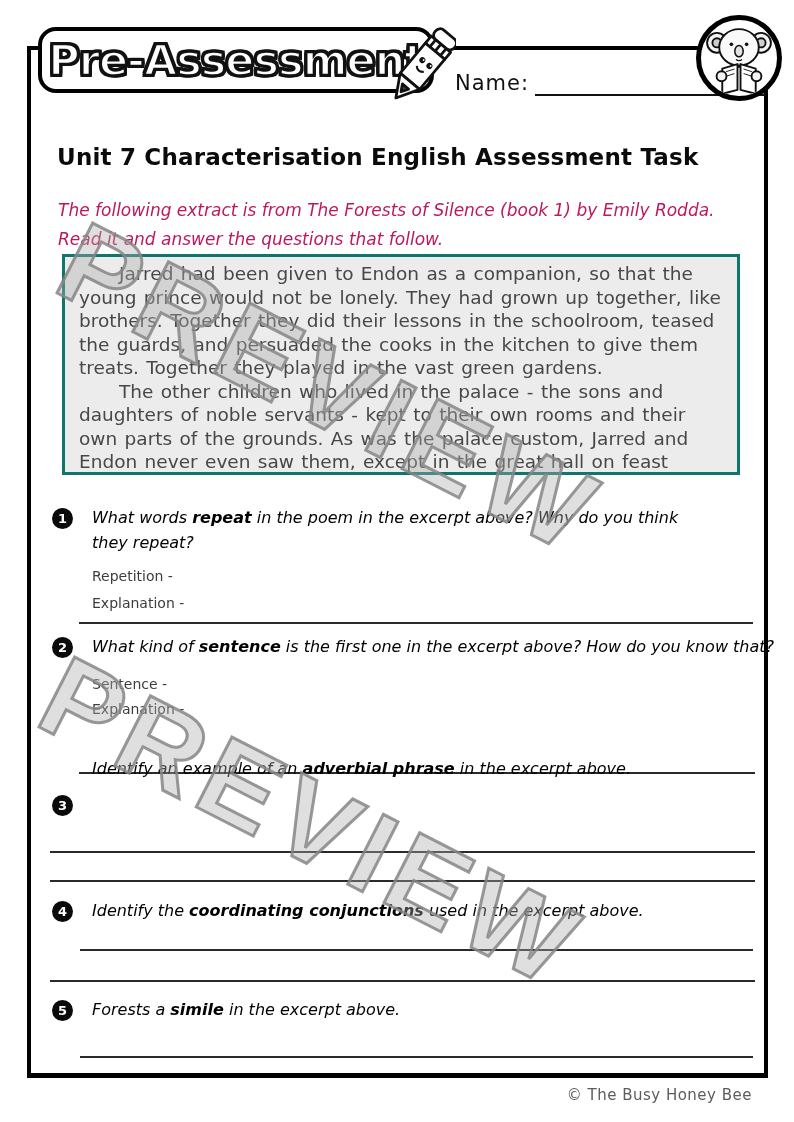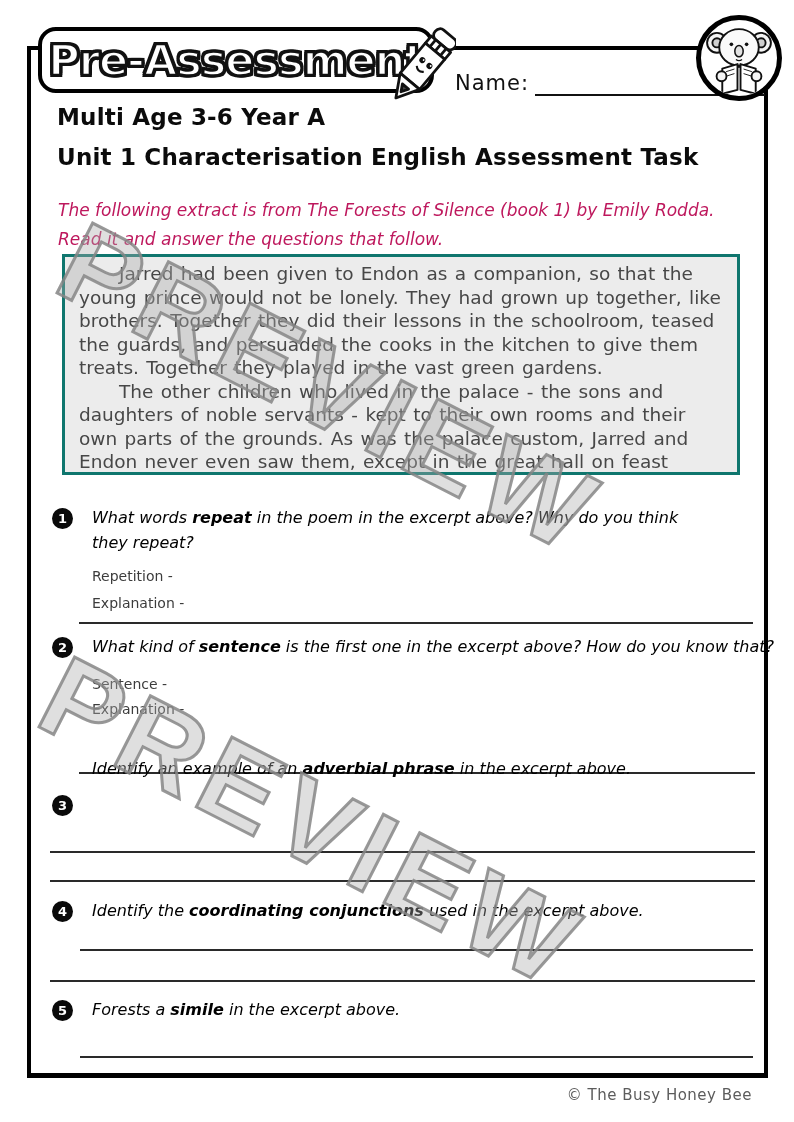--- a/index.html
+++ b/index.html
@@ -113,22 +113,21 @@
         <circle cx="73" cy="74" r="6.5" fill="#f4f4f4"></circle>
       </g>
     </svg>
   </div>
 
   <div class="name-row">
     <span class="name-label">Name:</span>
     <span class="name-line"></span>
   </div>
 
-  <div class="h-course">Multi Age 3-6 Year A</div>
-  <div class="h-task">Unit 1 Characterisation English Assessment Task</div>
+  <div class="h-task">Unit 7 Characterisation English Assessment Task</div>
 
   <div class="intro">
     <div>The following extract is from The Forests of Silence (book 1) by Emily Rodda.</div>
     <div>Read it and answer the questions that follow.</div>
   </div>
 
   <div class="extract">
     <p>Jarred had been given to Endon as a companion, so that the young prince would not be lonely. They had grown up together, like brothers. Together they did their lessons in the schoolroom, teased the guards, and persuaded the cooks in the kitchen to give them treats. Together they played in the vast green gardens.</p>
     <p>The other children who lived in the palace - the sons and daughters of noble servants - kept to their own rooms and their own parts of the grounds. As was the palace custom, Jarred and Endon never even saw them, except in the great hall on feast days.</p>
   </div>

